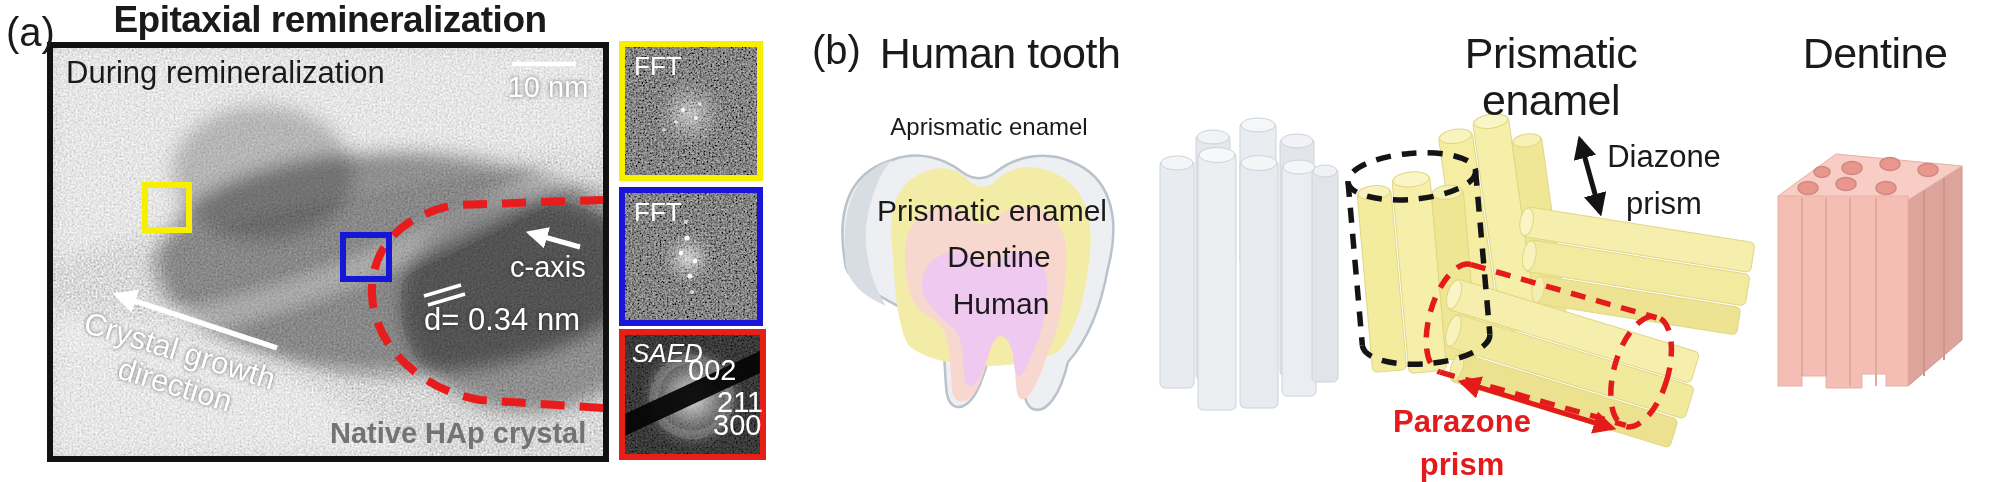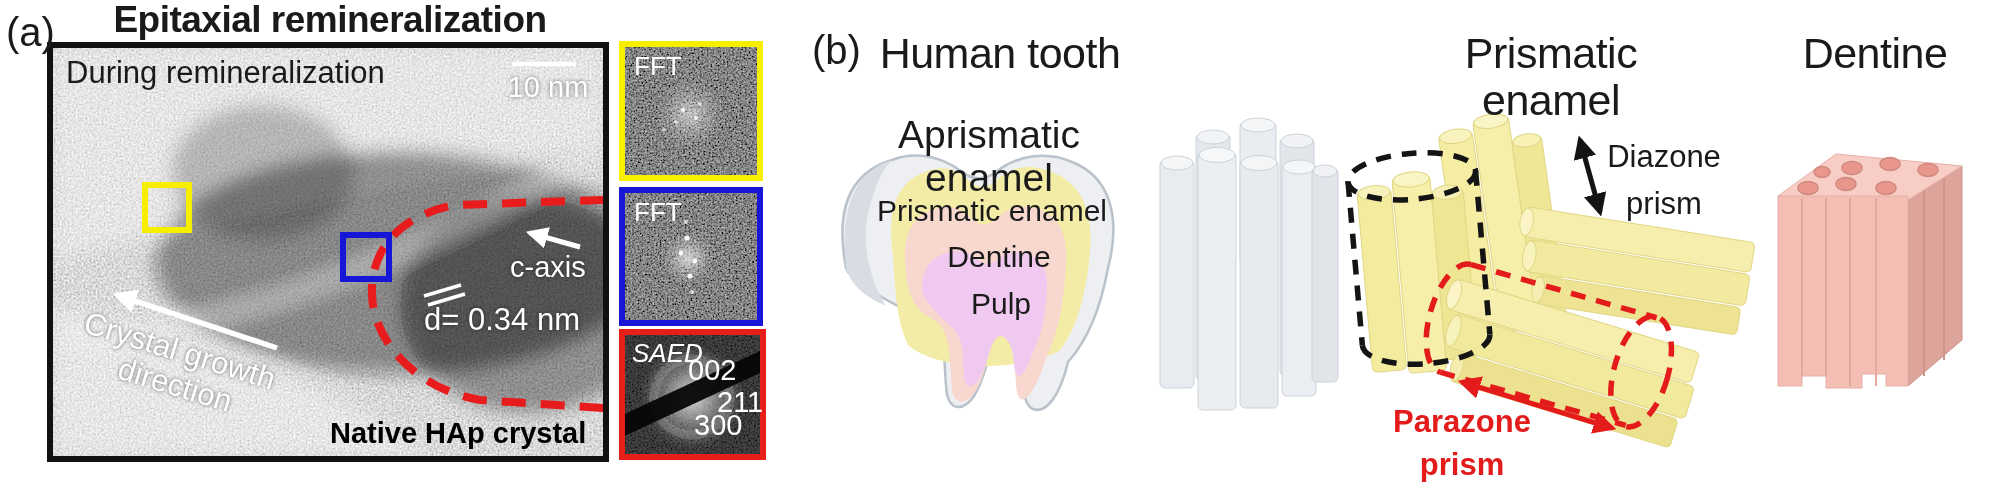--- a/index.html
+++ b/index.html
@@ -3,21 +3,21 @@
 <meta charset="utf-8">
 <style>
   html,body{margin:0;padding:0;background:#fff;}
   #fig{position:relative;width:1998px;height:482px;background:#fff;overflow:hidden;
        font-family:"Liberation Sans",sans-serif;}
   #art{position:absolute;left:0;top:0;z-index:1;}
   .txt{position:absolute;z-index:2;white-space:nowrap;line-height:1.1;color:#141414;}
   .ctr{text-align:center;white-space:normal;}
   .wt{color:#ffffff;text-shadow:0 0 4px rgba(0,0,0,.55);}
   .blk{color:#1a1a1a;}
-  .red-dk{color:#000000;}
+  .red-dk{color:#737373;}
   .red-br{color:#e41b1b;}
   .fs-label{font-size:40px;}
   .fs-title{font-size:37px;letter-spacing:-0.5px;font-weight:bold;}
   .fs-head{font-size:43px;letter-spacing:-0.5px;}
   .fs-tem{font-size:31px;}
   .fs-sm{font-size:29px;}
   .fs-inset{font-size:26px;}
   .fs-ring{font-size:29px;}
   .two-line{line-height:1.32;}
   .rot17{transform:rotate(17deg);transform-origin:left top;}
@@ -276,33 +276,33 @@
   <div class="txt fs-tem wt" style="left:424px;top:303px;">d= 0.34 nm</div>
   <div class="txt fs-tem wt rot17" style="left:90px;top:306px;">Crystal growth</div>
   <div class="txt fs-tem wt rot17" style="left:124px;top:352px;">direction</div>
   <div class="txt fs-sm red-dk" style="left:330px;top:418px;font-weight:700;text-shadow:none;">Native HAp crystal</div>
 
   <div class="txt fs-inset wt" style="left:634px;top:52px;text-shadow:none;">FFT</div>
   <div class="txt fs-inset wt" style="left:634px;top:198px;text-shadow:none;">FFT</div>
   <div class="txt fs-inset wt" style="left:632px;top:339px;text-shadow:none;font-style:italic;">SAED</div>
   <div class="txt fs-ring wt" style="left:688px;top:355px;text-shadow:none;">002</div>
   <div class="txt fs-ring wt" style="left:717px;top:387px;text-shadow:none;">211</div>
-  <div class="txt fs-ring wt" style="left:694px;top:410px;text-shadow:none;">300</div>
+  <div class="txt fs-ring wt" style="left:713px;top:410px;text-shadow:none;">300</div>
 
   <div class="txt fs-label blk" style="left:812px;top:28px;">(b)</div>
   <div class="txt fs-head blk ctr" style="left:870px;top:30px;width:260px;">Human tooth</div>
   <div class="txt fs-head blk ctr two-line" style="left:1143px;top:30px;width:230px;">
   </div>
   <div class="txt fs-head blk ctr" style="left:1400px;top:30px;width:302px;">Prismatic enamel</div>
   <div class="txt fs-head blk ctr" style="left:1784px;top:30px;width:182px;">Dentine</div>
 
-  <div class="txt blk ctr" style="left:858px;top:114px;width:262px;font-size:39px;">Aprismatic enamel</div>
+  <div class="txt blk ctr" style="left:858px;top:114px;width:262px;font-size:24px;">Aprismatic enamel</div>
   <div class="txt blk ctr" style="left:858px;top:194px;width:268px;font-size:30px;">Prismatic enamel</div>
   <div class="txt blk ctr" style="left:876px;top:240px;width:246px;font-size:30px;">Dentine</div>
-  <div class="txt blk ctr" style="left:876px;top:287px;width:250px;font-size:30px;">Pulp</div>
+  <div class="txt blk ctr" style="left:876px;top:287px;width:250px;font-size:30px;">Human</div>
 
   <div class="txt blk ctr" style="left:1594px;top:133px;width:140px;font-size:31px;line-height:1.52;">
     <div>Diazone</div>
     <div>prism</div>
   </div>
   <div class="txt red-br ctr" style="left:1383px;top:401px;width:158px;font-size:31px;line-height:1.38;font-weight:700;">
     <div>Parazone</div>
     <div>prism</div>
   </div>
 

